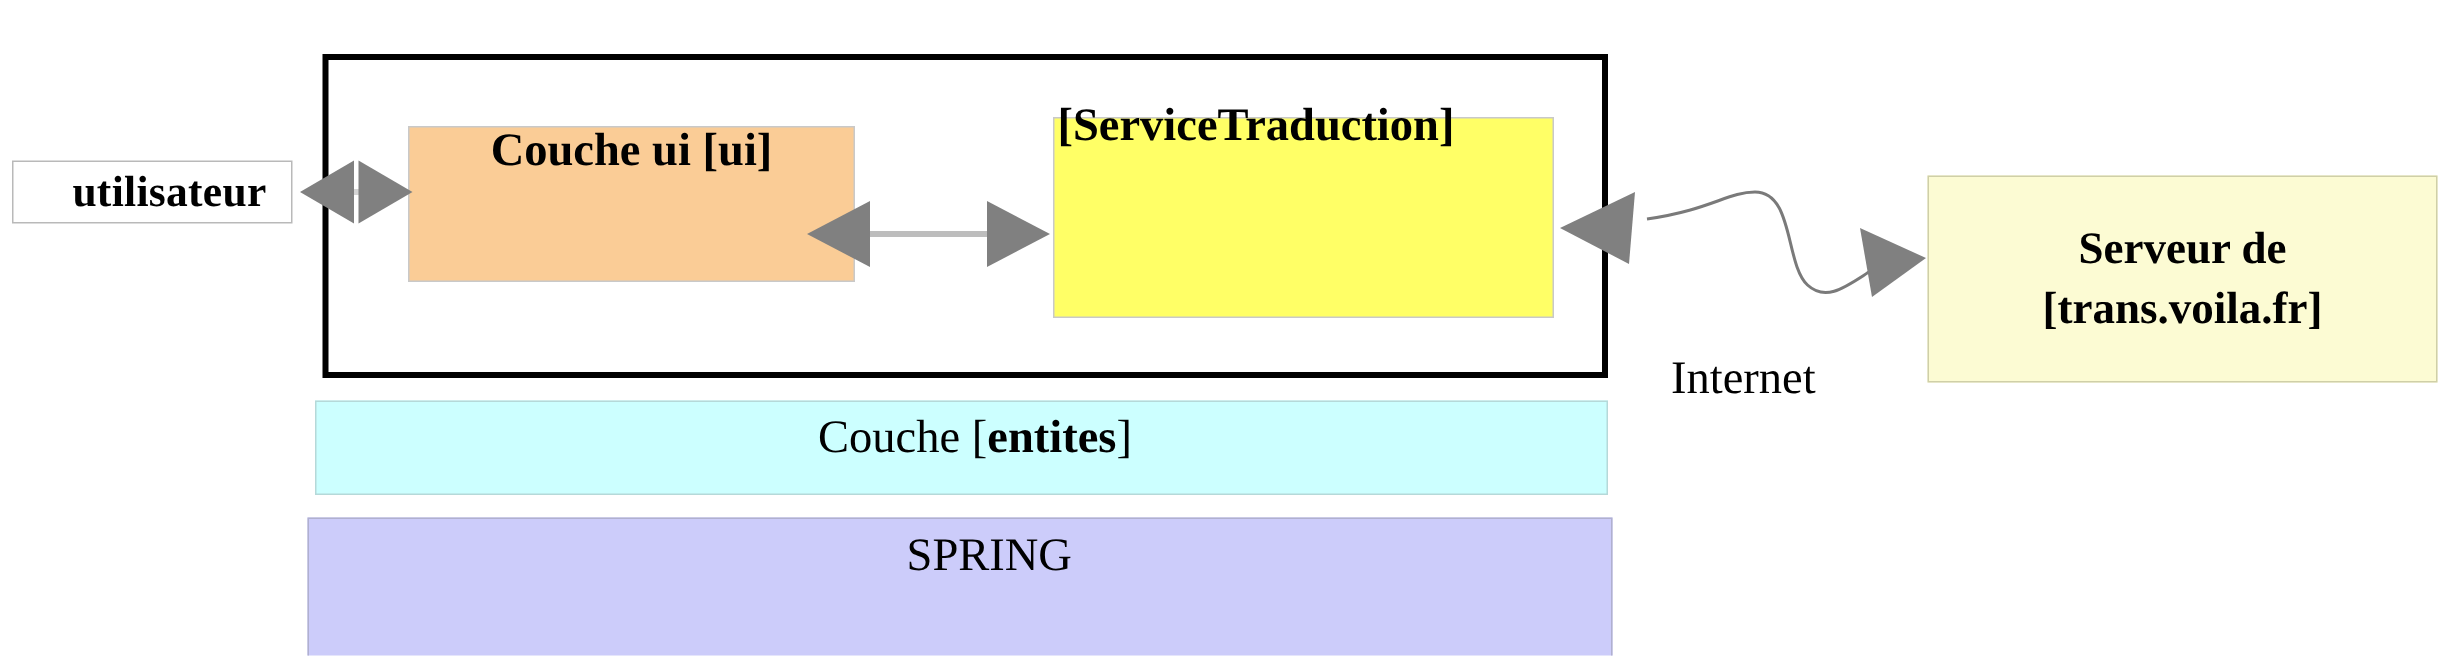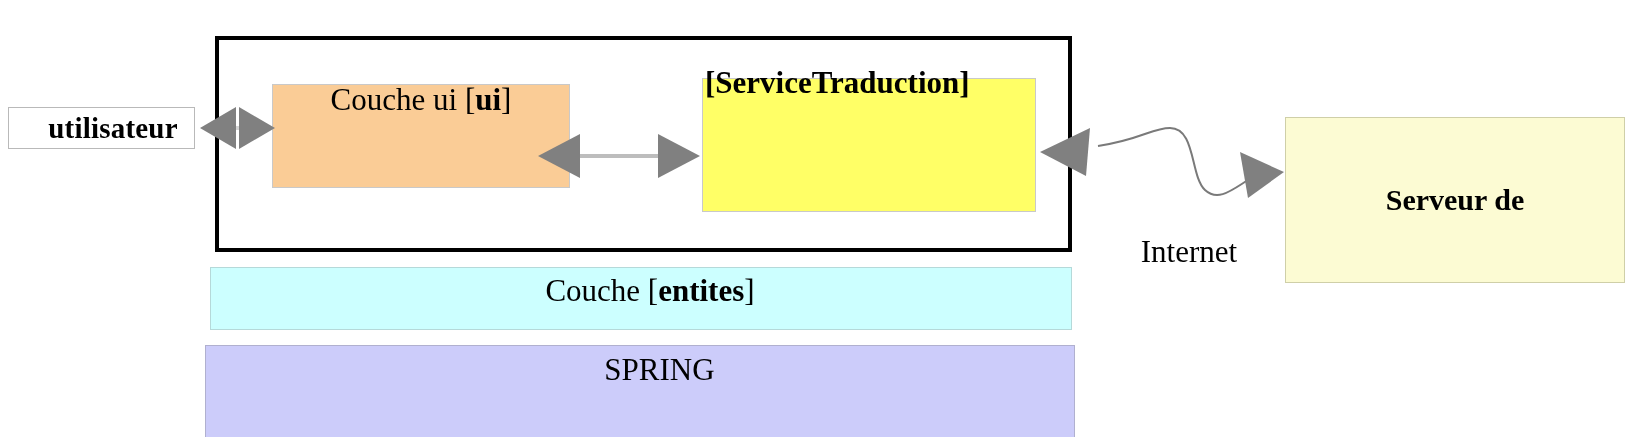--- a/index.html
+++ b/index.html
@@ -30,21 +30,21 @@
     background:transparent;border:4px solid #000000;
   }
 
   
   #uiLayer{
     left:272px;top:84px;width:298px;height:104px;
     background:#facc96;border:1px solid #c9c9c9;
   }
   #uiLayer .lbl{
     position:absolute;left:0;right:0;top:-3px;
-    text-align:center;font-size:31px;color:#000;white-space:nowrap;
+    text-align:center;font-size:31px;color:#000;white-space:nowrap;font-weight:bold;
   }
 
   
   #svcLayer{
     left:702px;top:78px;width:334px;height:134px;
     background:#ffff66;border:1px solid #c9c9c9;text-decoration:underline;
   }
   #svcLayer .lbl{
     position:absolute;left:2px;top:-14px;width:360px;
     text-align:left;font-size:31px;font-weight:bold;color:#000;white-space:nowrap;
@@ -65,32 +65,32 @@
     left:205px;top:345px;width:870px;height:100px;
     background:#ccccfa;border:1px solid #b0b0cf;
   }
   #spring .lbl{
     position:absolute;left:0;right:0;top:6px;
     text-align:center;font-size:31px;color:#000;white-space:nowrap;margin-left:39px;
   }
 
   
   #server{
-    left:1285px;top:117px;width:340px;height:166px;
+    left:1285px;top:117px;width:340px;height:138px;
     background:#fcfbd3;border:1px solid #cfcfa8;
     display:flex;flex-direction:column;align-items:center;justify-content:center;
   }
   #server .ln{
     font-size:30px;font-weight:bold;color:#000;line-height:1.32;white-space:nowrap;
   }
 
   
   #internetLbl{
     left:1114px;top:234px;width:150px;
-    font-size:31px;color:#000;text-align:center;white-space:nowrap;
+    font-size:31px;color:#000;text-align:left;white-space:nowrap;
   }
 
   svg#wires{position:absolute;left:0;top:0;width:1633px;height:437px;overflow:visible;}
 </style>
 </head>
 <body>
 
 <div id="stage">
 
   <div class="box" id="container"></div>
@@ -110,20 +110,21 @@
   <div class="box" id="entites">
     <div class="lbl"><span>Couche [</span><b>entites</b><span>]</span></div>
   </div>
 
   <div class="box" id="spring">
     <div class="lbl">SPRING</div>
   </div>
 
   <div class="box" id="server">
     <div class="ln">Serveur de</div>
+    <div class="ln">[trans.voila.fr]</div>
   </div>
 
   <div class="box" id="internetLbl">Internet</div>
 
   <svg id="wires" viewBox="0 0 1633 437">
 
     <g>
       <line x1="228" y1="128" x2="260" y2="128" stroke="#d5d5d5" stroke-width="4"></line>
       <polygon points="232,128 268,107 268,149" fill="#808080" transform="translate(-32,0)"></polygon>
       <polygon points="276,128 240,107 240,149" fill="#808080" transform="translate(-1,0)"></polygon>

